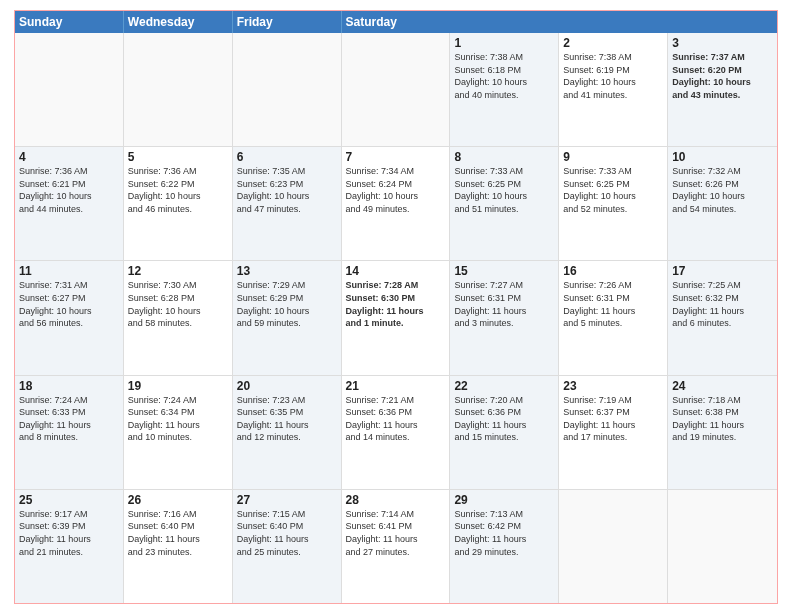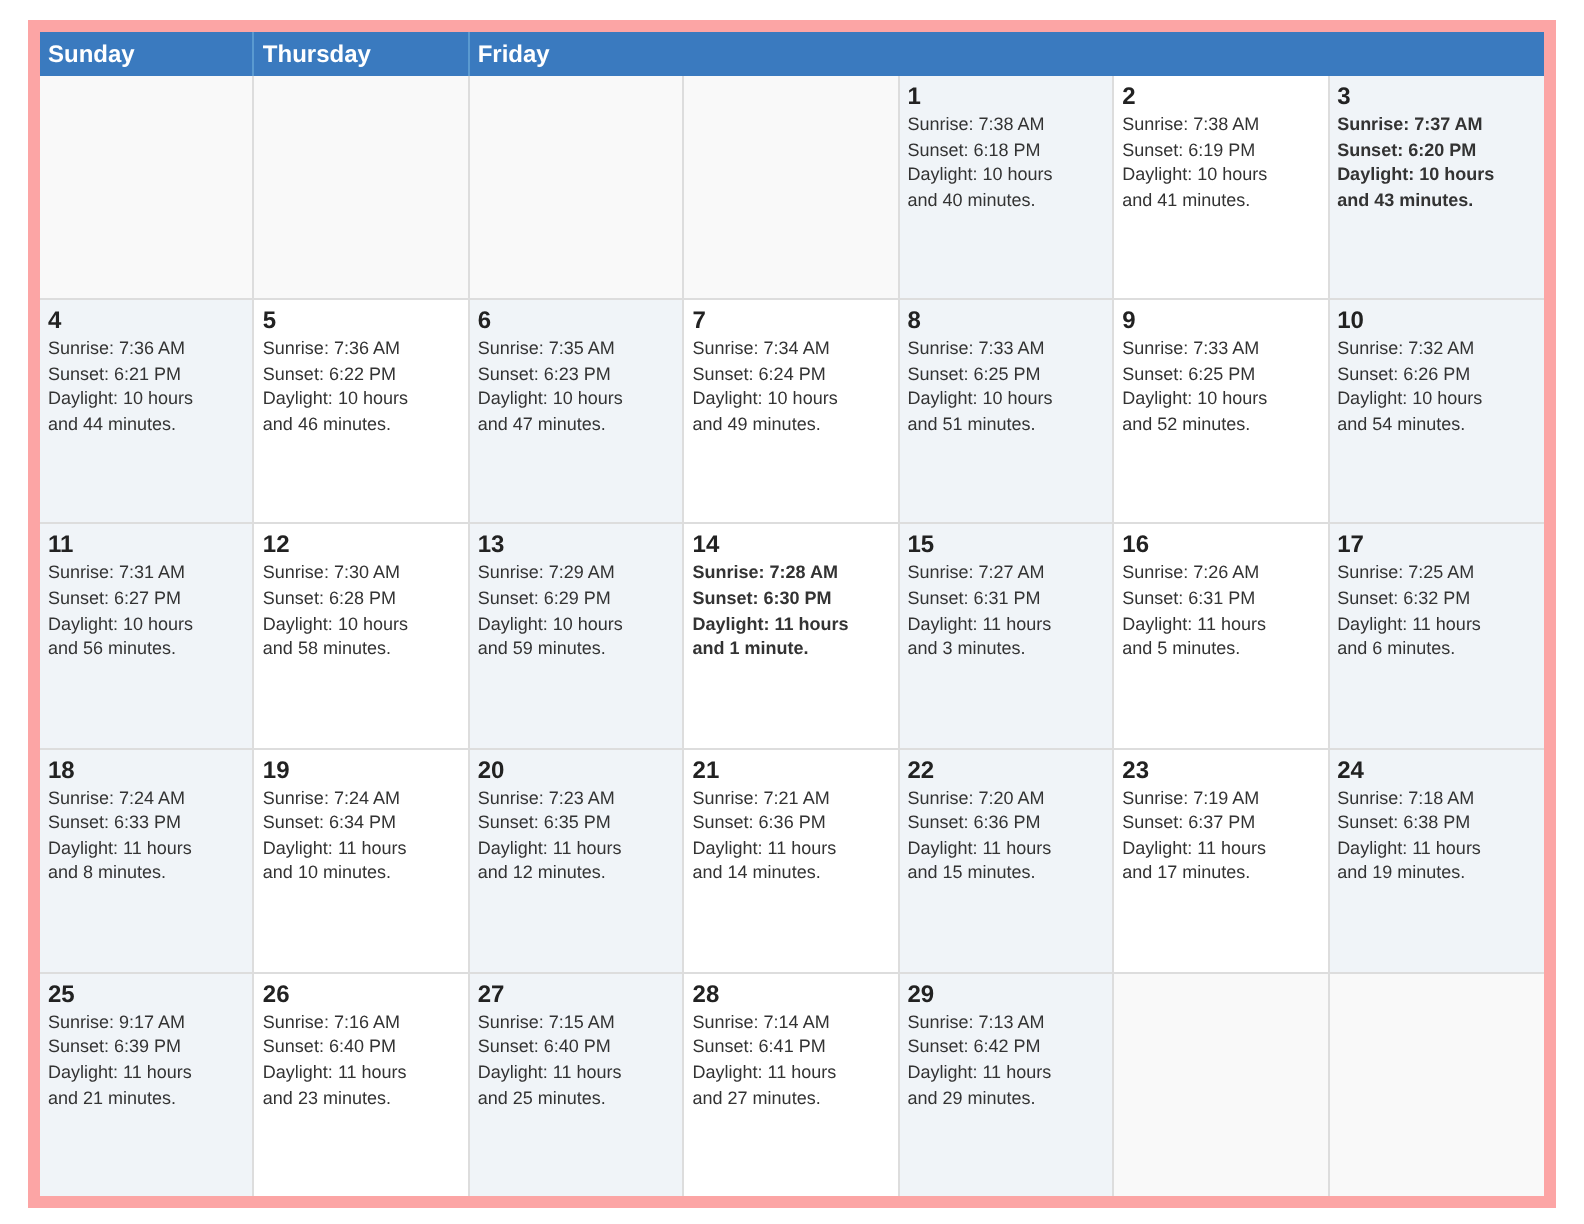--- a/index.html
+++ b/index.html
@@ -50,21 +50,21 @@
       color: #222;
     }
     .subtitle {
       font-size: 15px;
       color: #444;
     }
     .calendar {
       flex: 1;
       display: flex;
       flex-direction: column;
-      border: 6px solid #fca5a5;
+      border: 1px solid #fca5a5;
     }
     .cal-header-row {
       display: grid;
       grid-template-columns: repeat(7, 1fr);
       background: #3a7abf;
     }
     .cal-header-cell {
       color: #fff;
       font-size: 12px;
       font-weight: bold;
@@ -110,22 +110,23 @@
     }
   </style>
 </head>
 <body>
 
 <div class="page">
 
   <div class="calendar">
     <div class="cal-header-row" id="cal-header">
         <div class="cal-header-cell">Sunday</div>
-        <div class="cal-header-cell">Thursday</div>
+        <div class="cal-header-cell">Wednesday</div>
         <div class="cal-header-cell">Friday</div>
+        <div class="cal-header-cell">Saturday</div>
       </div>
     <div class="cal-body" id="cal-body">
         <div class="cal-row">
           <div class="cal-cell empty"></div>
           <div class="cal-cell empty"></div>
           <div class="cal-cell empty"></div>
           <div class="cal-cell empty"></div>
           <div class="cal-cell shaded">
             <span class="day-num">1</span>
             <div class="day-info" style="white-space: pre-line;">Sunrise: 7:38 AM

